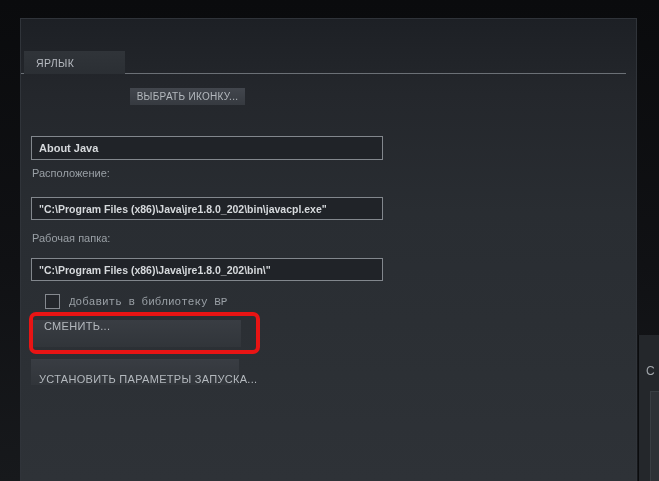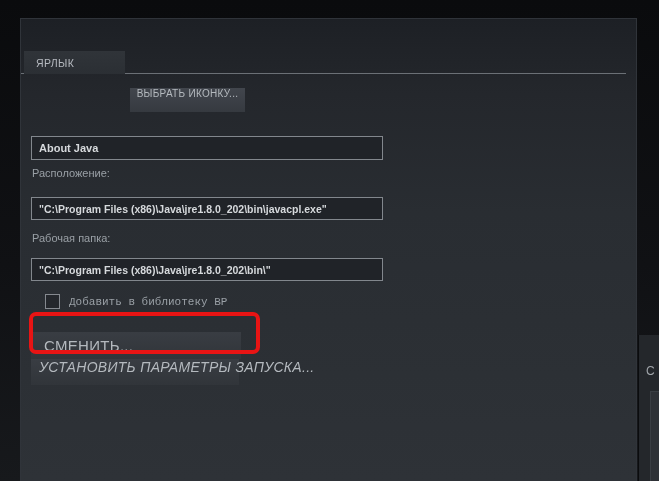--- a/index.html
+++ b/index.html
@@ -34,23 +34,23 @@
     display:flex;align-items:center;padding-left:12px;box-sizing:border-box;
     font-size:10.5px;color:#b6bac0;letter-spacing:.4px;z-index:2;
   }
   
   .btn{
     box-sizing:border-box;border:none;cursor:default;
     font-family:"Liberation Sans",sans-serif;
     color:#b4b9be;font-size:10px;letter-spacing:.3px;white-space:nowrap;
   }
   .choose-icon{
-    position:absolute;left:109px;top:69px;width:115px;height:24px;
+    position:absolute;left:109px;top:69px;width:115px;height:17px;
     background:linear-gradient(180deg,#42464d,#363a40);
-    display:flex;justify-content:center;
+    display:flex;align-items:center;justify-content:center;
   }
   .field{
     position:absolute;left:10px;width:352px;height:24px;box-sizing:border-box;
     background:#202328;border:1px solid #82878d;color:#d6d9dc;
     font-family:"Liberation Sans",sans-serif;font-size:11px;font-weight:bold;
     padding:0 0 0 7px;outline:none;
   }
   .field.name{top:117px;}
   .field.loc{top:178px;height:23px;font-size:10.5px;}
   .field.dir{top:239px;height:23px;font-size:10.5px;}
@@ -58,26 +58,26 @@
   .lbl.loc{top:148px;}
   .lbl.dir{top:213px;}
   .checkbox{
     position:absolute;left:24px;top:275px;width:15px;height:15px;box-sizing:border-box;
     background:#24272c;border:1px solid #85898f;
   }
   .checkbox-label{position:absolute;left:48px;top:277px;font-size:11px;color:#9aa0a6;font-family:Liberation Mono, monospace;}
   .change-btn{
     position:absolute;left:10px;top:301px;width:210px;height:27px;
     background:linear-gradient(180deg,#393d43,#31353a);
-    display:flex;align-items:center;padding-left:13px;font-size:15px;margin-top:12px;
+    display:flex;align-items:flex-start;padding-left:13px;font-size:11px;
   }
   .launch-btn{
     position:absolute;left:10px;top:340px;width:208px;height:26px;
     background:linear-gradient(180deg,#393d43,#31353a);
-    display:flex;align-items:flex-start;padding-left:8px;font-size:14px;font-style:italic;
+    display:flex;align-items:flex-end;padding-left:8px;font-size:11px;
   }
   
   .annotation{
     position:absolute;left:8px;top:293px;width:231px;height:42px;box-sizing:border-box;
     border:4px solid #e81414;border-radius:7px;z-index:5;pointer-events:none;
   }
   
   .underlay{
     position:absolute;left:638px;top:335px;width:21px;height:146px;
     background:#24272b;border-left:1px solid #0b0c0e;box-sizing:border-box;

